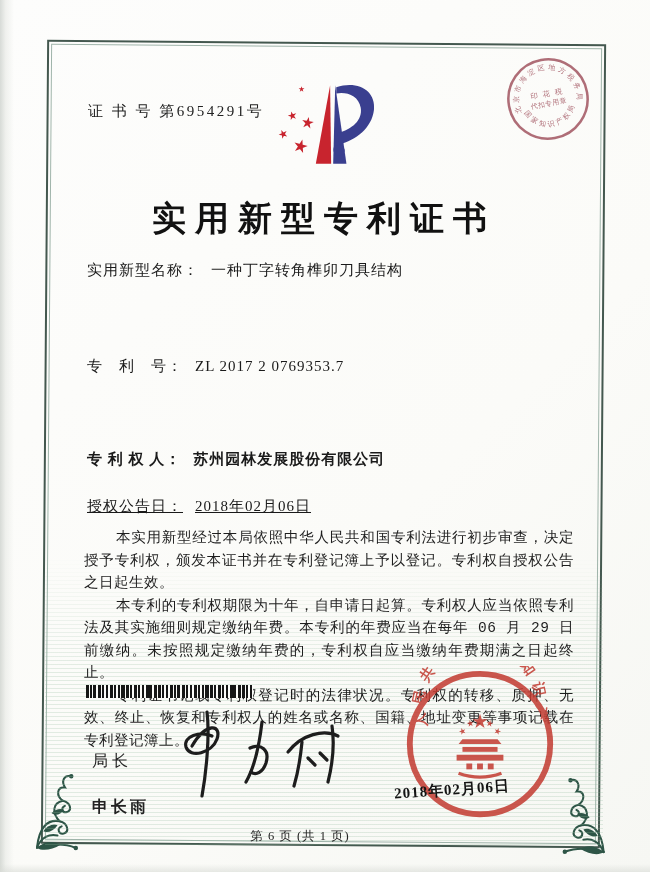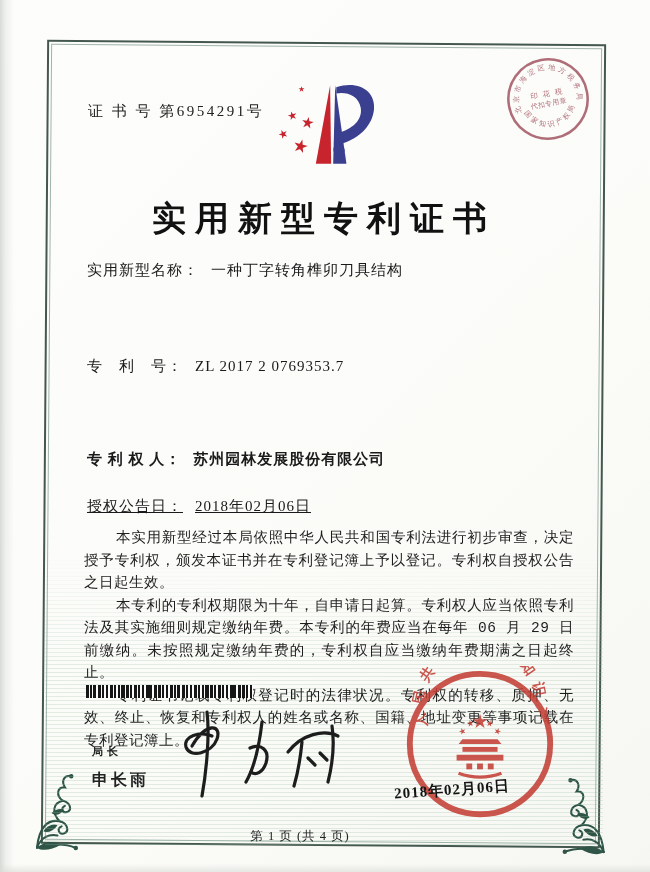--- a/index.html
+++ b/index.html
@@ -73,22 +73,22 @@
   .barcode {
     position:absolute; left:86px; top:685px; width:167px; height:13px;
     background-color:#fbfbf9;
     background-image:
       repeating-linear-gradient(90deg,#161616 0 2px,transparent 2px 4px),
       repeating-linear-gradient(90deg,#161616 0 1px,transparent 1px 7px),
       repeating-linear-gradient(90deg,#161616 0 3px,transparent 3px 12px);
   }
   
   .director { position:absolute; left:92px; top:744px; font-family:"Liberation Sans",sans-serif; }
-  .director .d-title { font-size:11px; font-weight:bold; letter-spacing:4px; color:#222; }
-  .director .d-name  { font-size:16px; font-weight:bold; letter-spacing:3px; color:#222; margin-top:11px; }
+  .director .d-title { font-size:16px; font-weight:normal; letter-spacing:4px; color:#222;margin-top:7px; }
+  .director .d-name  { font-size:16px; font-weight:bold; letter-spacing:3px; color:#222; margin-top:25px; }
   .signature { position:absolute; left:162px; top:706px; width:200px; height:100px; }
   
   .seal { position:absolute; left:402px; top:666px; width:156px; height:156px; }
   .seal-date {
     position:absolute; left:394px; top:780px; width:132px;
     font-size:15px; font-weight:bold; letter-spacing:1px; color:#141414;
     transform:rotate(-4deg); white-space:nowrap;
   }
   
   .tax-stamp { position:absolute; left:504px; top:55px; width:88px; height:88px; transform:rotate(-10deg); }
@@ -237,15 +237,15 @@
         <textPath href="#stampTopArc" startOffset="50%" text-anchor="middle">北京市海淀区地方税务局</textPath>
       </text>
       <text x="45" y="42" text-anchor="middle" font-size="7.6" letter-spacing="1.5" fill="#9c4a57" font-family="Liberation Serif, serif">印 花 税</text>
       <text x="45" y="52" text-anchor="middle" font-size="7" letter-spacing="0.5" fill="#9c4a57" font-family="Liberation Serif, serif">代扣专用章</text>
       <text font-size="7.2" fill="#9c4a57" letter-spacing="2.5" font-family="Liberation Serif, serif">
         <textPath href="#stampBottomArc" startOffset="50%" text-anchor="middle">国家知识产权局</textPath>
       </text>
     </g>
   </svg>
 
-  <div class="footer">第 1 页 (共 4 页)</div>
+  <div class="footer">第 6 页 (共 1 页)</div>
 
 </div>
 
 </body></html>

